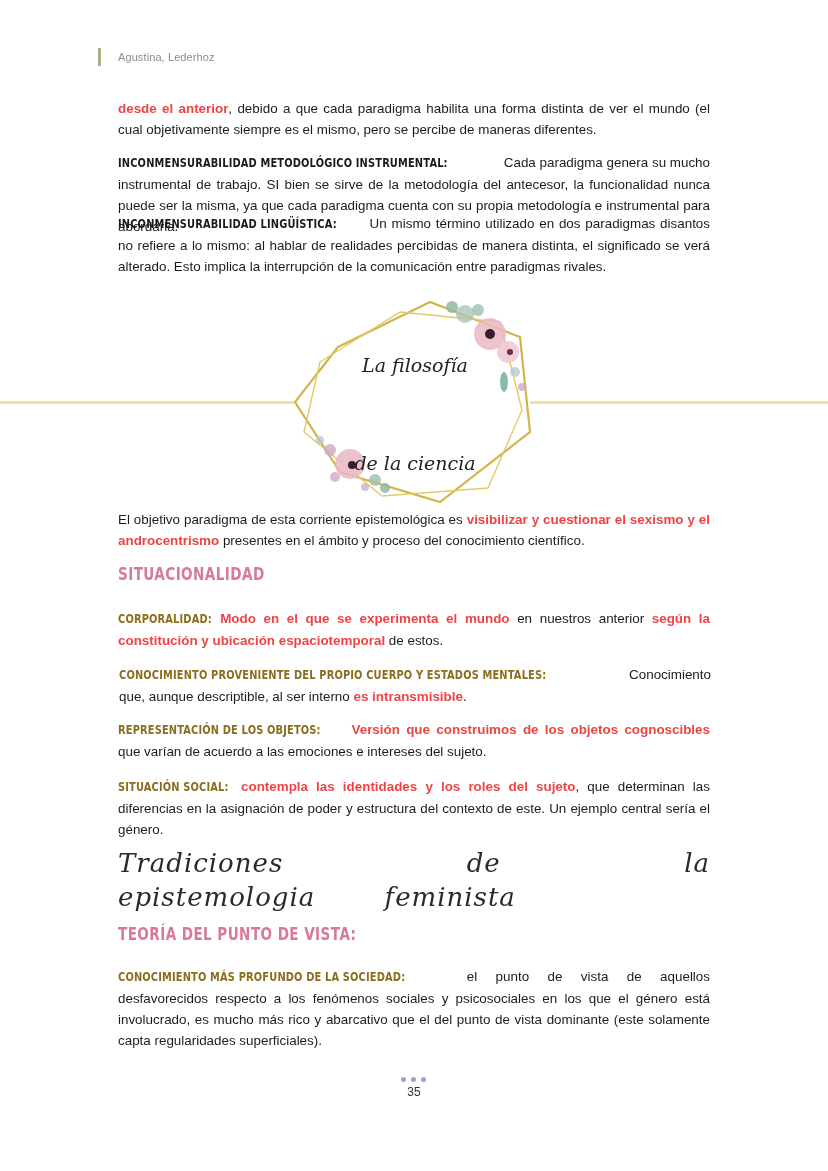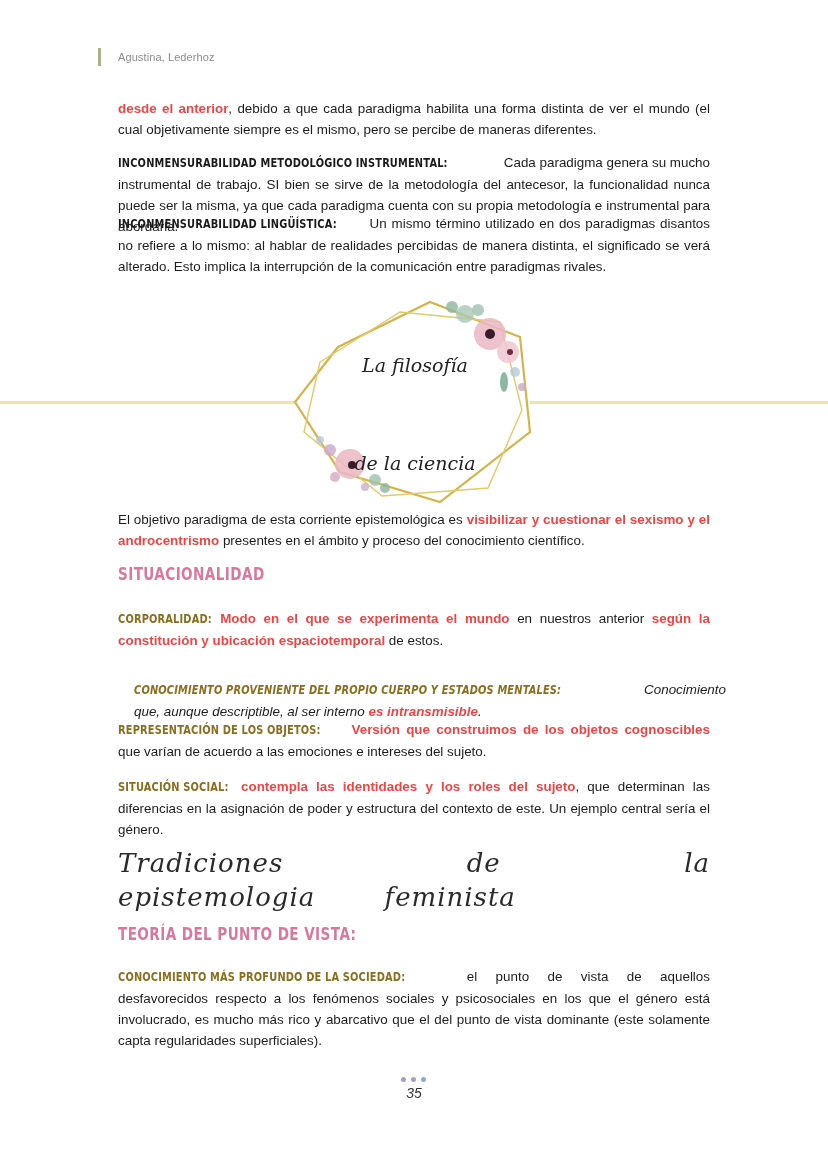--- a/index.html
+++ b/index.html
@@ -12,21 +12,21 @@
   .term { font-family: "DejaVu Sans", sans-serif; font-size: 12px; font-weight: bold; letter-spacing: 0.2px; transform: scaleX(0.82); display: inline-block; transform-origin: left center; margin-right: -20px; }
   .term-black { color: #1a1a1a; }
   .term-gold { color: #8a6d1d; }
   .section-title { position: absolute; left: 118px; font-family: "DejaVu Sans", sans-serif; font-weight: bold; color: #d7789c; letter-spacing: 0.5px; font-size: 17px; transform: scaleX(0.8); transform-origin: left center; }
   .script-title { position: absolute; left: 118px; width: 592px; font-family: "DejaVu Serif", serif; font-style: italic; font-size: 26px; line-height: 34px; color: #2a2a2a; letter-spacing: 1px; text-align: justify; text-align-last: left; word-spacing: 60px; }
   .hline { position: absolute; top: 401px; height: 3px; background: #f3e3a2; }
   .frame-wrap { position: absolute; left: 290px; top: 292px; width: 250px; height: 218px; }
   .frame-text { position: absolute; left: 0; width: 250px; text-align: center; font-family: "DejaVu Serif", serif; font-style: italic; font-size: 19px; color: #222; margin-top: 16px; }
   .page-dots { position: absolute; left: 401px; top: 1077px; display: flex; gap: 5px; }
   .page-dots span { width: 5px; height: 5px; border-radius: 50%; background: #9aa3c9; display: block; }
-  .page-num { position: absolute; left: 396px; top: 1085px; width: 36px; text-align: center; font-family: "Liberation Sans", sans-serif; font-style: italic; font-size: 14px; color: #333; }
+  .page-num { position: absolute; left: 396px; top: 1085px; width: 36px; text-align: center; font-family: "Liberation Sans", sans-serif; font-size: 12px; color: #333; }
 </style>
 </head>
 <body>
 
 <div class="header">
   <div class="header-bar"></div>
   <span class="header-text">Agustina, Lederhoz</span>
 </div>
 
 <p class="para" style="top:88px; margin:10px 0 0 0;"><b>desde el anterior</b><span>, debido a que cada paradigma habilita una forma distinta de ver el mundo (el cual objetivamente siempre es el mismo, pero se percibe de maneras diferentes.</span></p>
@@ -70,21 +70,21 @@
   <div class="frame-text" style="top:46px;">La filosofía</div>
   <div class="frame-text" style="top:144px;">de la ciencia</div>
 </div>
 
 <p class="para" style="top:509px; margin:0;"><span>El objetivo paradigma de esta corriente epistemológica es </span><b>visibilizar y cuestionar el sexismo y el androcentrismo</b><span> presentes en el ámbito y proceso del conocimiento científico.</span></p>
 
 <div class="section-title" style="top:564px;">SITUACIONALIDAD</div>
 
 <p class="para" style="top:608px; margin:0;"><span class="term term-gold">CORPORALIDAD:</span> <b>Modo en el que se experimenta el mundo</b><span> en nuestros anterior </span><b>según la constitución y ubicación espaciotemporal</b><span> de estos.</span></p>
 
-<p class="para" style="top:663px; margin:16px;font-style:italic;"><span class="term term-gold">CONOCIMIENTO PROVENIENTE DEL PROPIO CUERPO Y ESTADOS MENTALES:</span><span> Conocimiento que, aunque descriptible, al ser interno </span><b>es intransmisible</b><span>.</span></p>
+<p class="para" style="top:663px; margin:1px;"><span class="term term-gold">CONOCIMIENTO PROVENIENTE DEL PROPIO CUERPO Y ESTADOS MENTALES:</span><span> Conocimiento que, aunque descriptible, al ser interno </span><b>es intransmisible</b><span>.</span></p>
 
 <p class="para" style="top:719px; margin:0;"><span class="term term-gold">REPRESENTACIÓN DE LOS OBJETOS:</span> <b>Versión que construimos de los objetos cognoscibles</b><span> que varían de acuerdo a las emociones e intereses del sujeto.</span></p>
 
 <p class="para" style="top:776px; margin:0;"><span class="term term-gold">SITUACIÓN SOCIAL:</span> <b>contempla las identidades y los roles del sujeto</b><span>, que determinan las diferencias en la asignación de poder y estructura del contexto de este. Un ejemplo central sería el género.</span></p>
 
 <div class="script-title" style="top:846px;">Tradiciones de la epistemologia feminista</div>
 
 <div class="section-title" style="top:924px;">TEORÍA DEL PUNTO DE VISTA:</div>
 
 <p class="para" style="top:966px; margin:0;"><span class="term term-gold">CONOCIMIENTO MÁS PROFUNDO DE LA SOCIEDAD:</span><span> el punto de vista de aquellos desfavorecidos respecto a los fenómenos sociales y psicosociales en los que el género está involucrado, es mucho más rico y abarcativo que el del punto de vista dominante (este solamente capta regularidades superficiales).</span></p>

